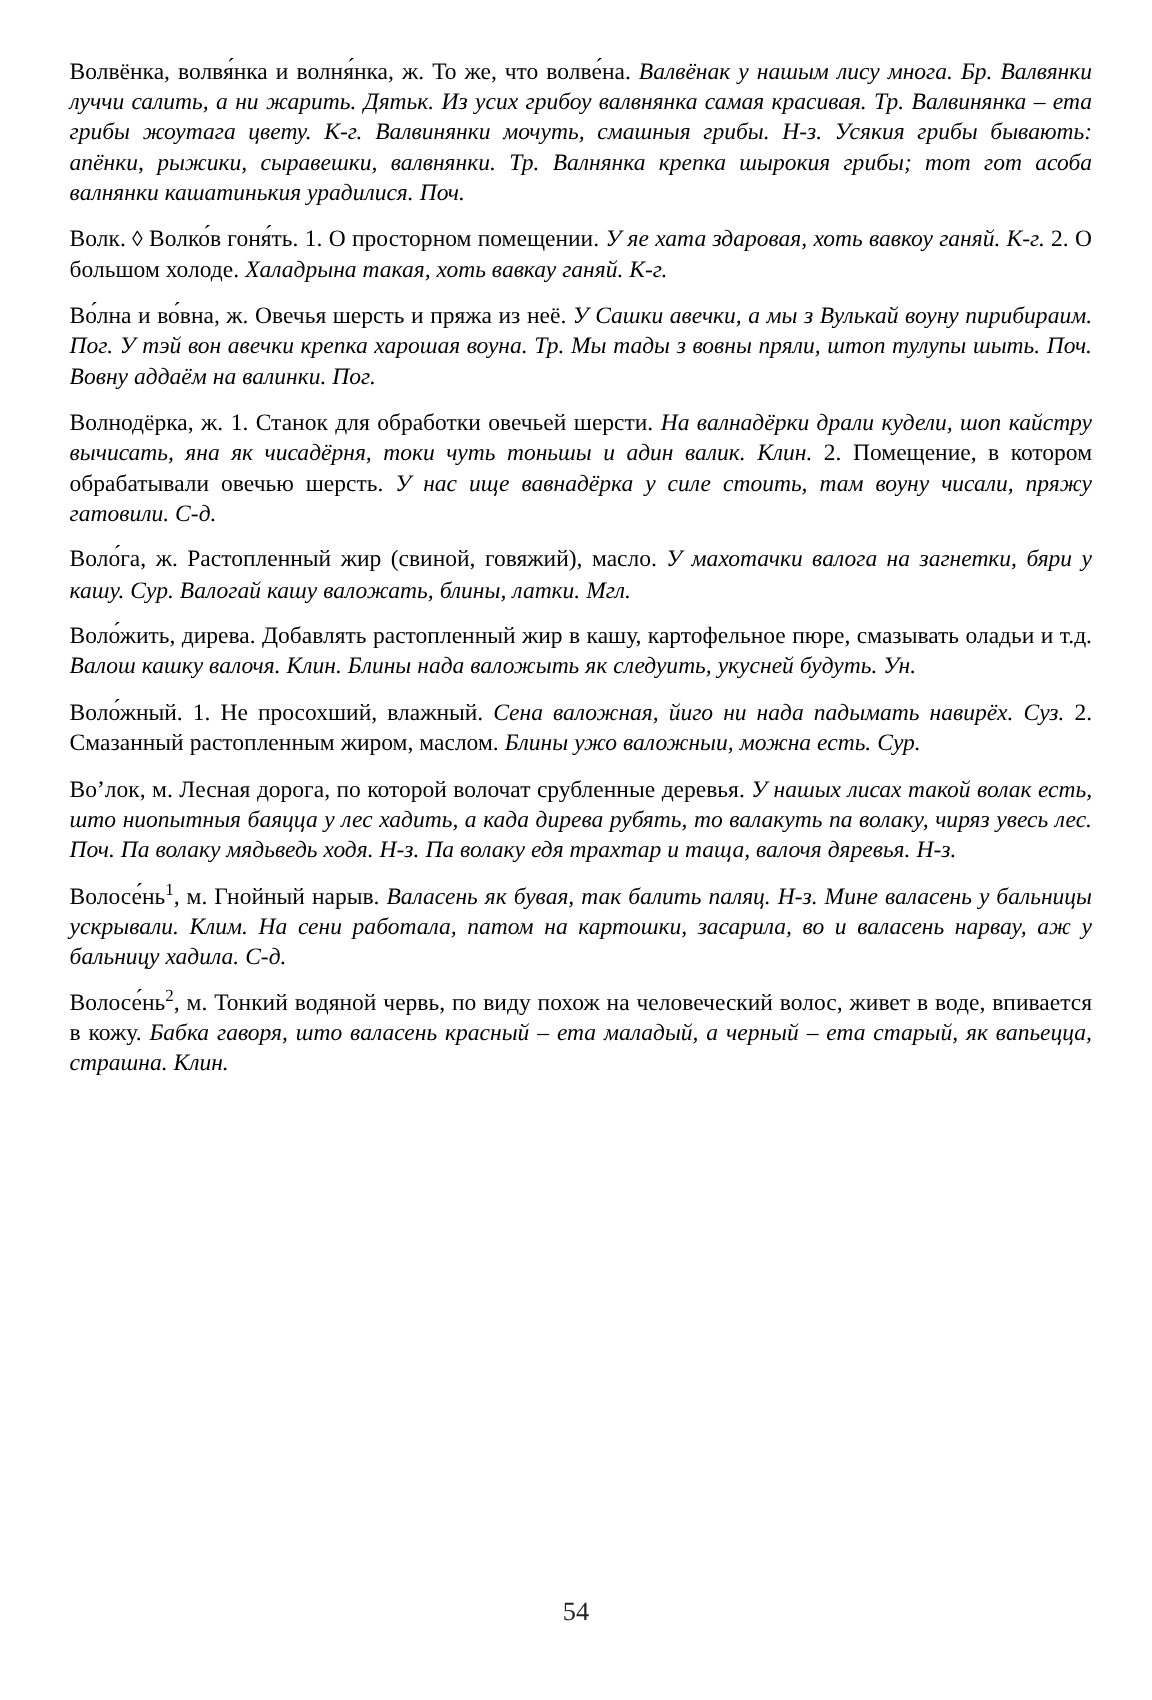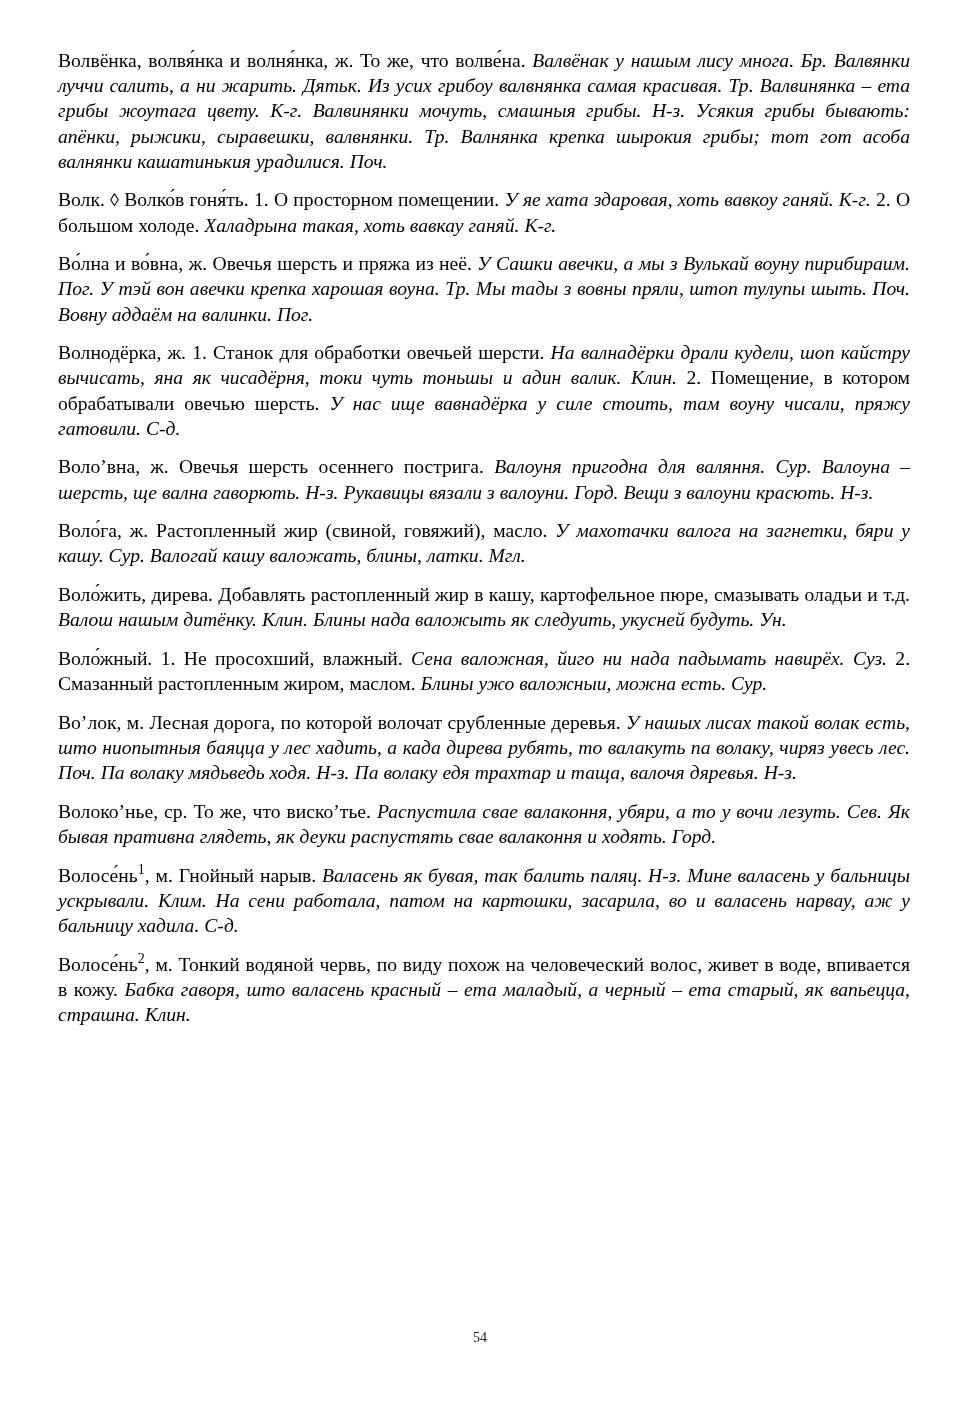--- a/index.html
+++ b/index.html
@@ -56,21 +56,21 @@
   .diamond {
     font-weight: normal;
     font-size: 0.92em;
   }
   .pageno {
     position: absolute;
     left: 0;
     top: 1330px;
     width: 960px;
     text-align: center;
-    font-size: 14px;
+    font-size: 22px;
     font-style: normal;
     color: #222;
   }
 </style>
 </head>
 <body>
 
 <div class="page">
   <div class="content">
 
@@ -102,59 +102,49 @@
       <span class="b">Волнодёрка, ж.</span>
       <span class="b">1.</span>
       <span class="b">Станок для обработки овечьей шерсти.</span>
       <span class="i">На валнадёрки драли кудели, шоп кайстру вычисать, яна як чисадёрня, токи чуть тоньшы и адин валик. Клин.</span>
       <span class="b">2.</span>
       <span class="b">Помещение, в котором обрабатывали овечью шерсть.</span>
       <span class="i">У нас ище вавнадёрка у силе стоить, там воуну чисали, пряжу гатовили. С-д.</span>
     </p>
 
 
-    <p class="entry">
-      <span class="b">Воло’вна, ж.</span>
-      <span class="b">Овечья шерсть осеннего пострига.</span>
-      <span class="i">Валоуня пригодна для валяння. Сур. Валоуна – шерсть, ще вална гаворють. Н-з. Рукавицы вязали з валоуни. Горд. Вещи з валоуни красють. Н-з.</span>
-    </p>
 
     <p class="entry">
       <span class="b">Воло́га, ж.</span>
       <span class="b">Растопленный жир (свиной, говяжий), масло.</span>
       <span class="i">У махотачки валога на загнетки, бяри у кашу. Сур. Валогай кашу валожать, блины, латки. Мгл.</span>
     </p>
 
     <p class="entry">
       <span class="b">Воло́жить, дирева.</span>
       <span class="b">Добавлять растопленный жир в кашу, картофельное пюре, смазывать оладьи и т.д.</span>
-      <span class="i">Валош нашым дитёнку. Клин. Блины нада валожыть як следуить, укусней будуть. Ун.</span>
+      <span class="i">Валош кашку валочя. Клин. Блины нада валожыть як следуить, укусней будуть. Ун.</span>
     </p>
 
     <p class="entry">
       <span class="b">Воло́жный.</span>
       <span class="b">1.</span>
       <span class="b">Не просохший, влажный.</span>
       <span class="i">Сена валожная, йиго ни нада падымать навирёх. Суз.</span>
       <span class="b">2.</span>
       <span class="b">Смазанный растопленным жиром, маслом.</span>
       <span class="i">Блины ужо валожныи, можна есть. Сур.</span>
     </p>
 
     <p class="entry">
       <span class="b">Во’лок, м.</span>
       <span class="b">Лесная дорога, по которой волочат срубленные деревья</span><span>.</span>
       <span class="i">У нашых лисах такой волак есть, што ниопытныя баяцца у лес хадить, а када дирева рубять, то валакуть па волаку, чиряз увесь лес. Поч. Па волаку мядьведь ходя. Н-з. Па волаку едя трахтар и таща, валочя дяревья. Н-з.</span>
     </p>
 
-    <p class="entry">
-      <span class="b">Волоко’нье, ср.</span>
-      <span class="b">То же, что виско’тье.</span>
-      <span class="i">Распустила свае валаконня, убяри, а то у вочи лезуть. Сев. Як бывая пративна глядеть, як деуки распустять свае валаконня и ходять. Горд.</span>
-    </p>
 
     <p class="entry">
       <span class="b">Волосе́нь</span><span class="b sup">1</span><span class="b">, м.</span>
       <span class="b">Гнойный нарыв.</span>
       <span class="i">Валасень як бувая, так балить паляц. Н-з. Мине валасень у бальницы ускрывали. Клим. На сени работала, патом на картошки, засарила, во и валасень нарвау, аж у бальницу хадила. С-д.</span>
     </p>
 
     <p class="entry">
       <span class="b">Волосе́нь</span><span class="b sup">2</span><span class="b">, м.</span>
       <span class="b">Тонкий водяной червь, по виду похож на человеческий волос, живет в воде, впивается в кожу</span><span>.</span>

